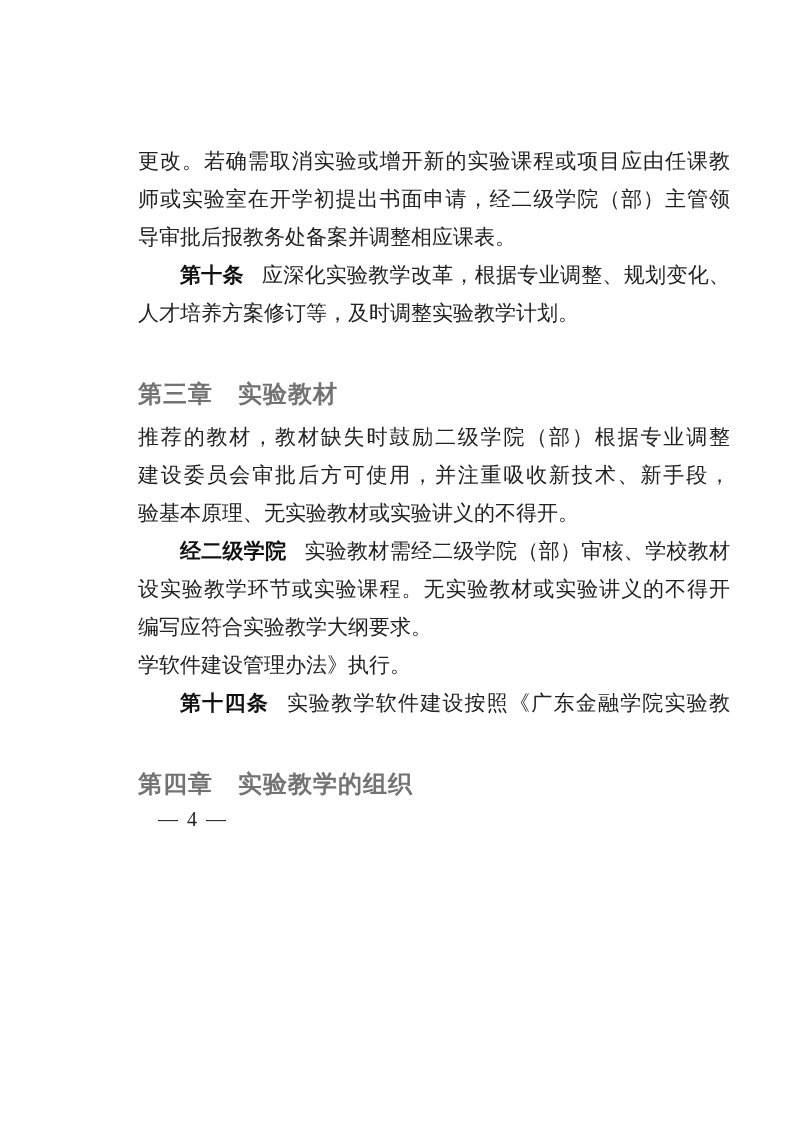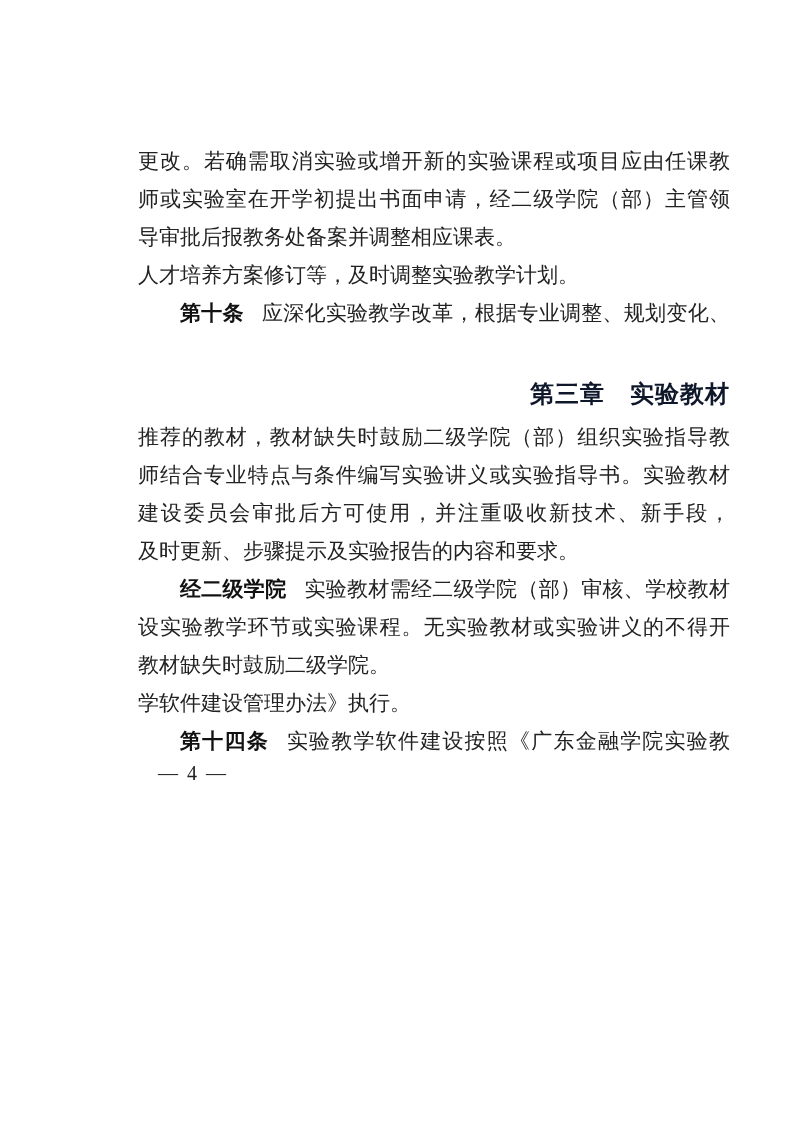--- a/index.html
+++ b/index.html
@@ -41,25 +41,25 @@
   .term {
     font-weight: 700;
     font-family: "Liberation Sans", sans-serif;
     color: #111111;
     margin-right: 18px;
   }
   .heading {
     font-size: 24px;
     font-weight: 700;
     font-family: "Liberation Sans", sans-serif;
-    text-align: right;
+    text-align: left;
     line-height: 40px;
     height: 40px;
     margin: 42px 0 4px 0;
-    color: #0f172a;
+    color: #737373;
     letter-spacing: 1px;
   }
   .pagenum {
     font-size: 20px;
     line-height: 22px;
     margin-top: 2px;
     padding-left: 20px;
     letter-spacing: 2px;
     color: #222222;
   }
@@ -67,36 +67,36 @@
 </head>
 <body>
 
 <div class="page">
   <div class="textblock">
 
     <div class="line fill">更改。若确需取消实验或增开新的实验课程或项目应由任课教</div>
     <div class="line fill">师或实验室在开学初提出书面申请，经二级学院（部）主管领</div>
     <div class="line">导审批后报教务处备案并调整相应课表。</div>
 
+    <div class="line fill indent"><span class="term">第十条</span><span>应深化实验教学改革，根据专业调整、规划变化、</span></div>
     <div class="line">人才培养方案修订等，及时调整实验教学计划。</div>
-    <div class="line fill indent"><span class="term">第十条</span><span>应深化实验教学改革，根据专业调整、规划变化、</span></div>
 
     <div class="heading">第三章　实验教材</div>
 
-    <div class="line fill">推荐的教材，教材缺失时鼓励二级学院（部）组织实验指导教</div>
-    <div class="line fill">师结合专业特点与条件编写实验讲义或实验指导书。实验教材</div>
+    <div class="line fill">推荐的教材，教材缺失时鼓励二级学院（部）根据专业调整</div>
     <div class="line fill">建设委员会审批后方可使用，并注重吸收新技术、新手段，</div>
 
-    <div class="line">及时更新、步骤提示及实验报告的内容和要求。</div>
+    <div class="line">验基本原理、无实验教材或实验讲义的不得开。</div>
 
     <div class="line fill indent"><span class="term">经二级学院</span><span>实验教材需经二级学院（部）审核、学校教材</span></div>
     <div class="line fill">设实验教学环节或实验课程。无实验教材或实验讲义的不得开</div>
-    <div class="line">教材缺失时鼓励二级学院。</div>
+    <div class="line">编写应符合实验教学大纲要求。</div>
 
     <div class="line">学软件建设管理办法》执行。</div>
     <div class="line fill indent"><span class="term">第十四条</span><span>实验教学软件建设按照《广东金融学院实验教</span></div>
 
+    <div class="heading">第四章　实验教学的组织</div>
 
 
     <div class="pagenum">— 4 —</div>
 
   </div>
 </div>
 
 </body></html>

